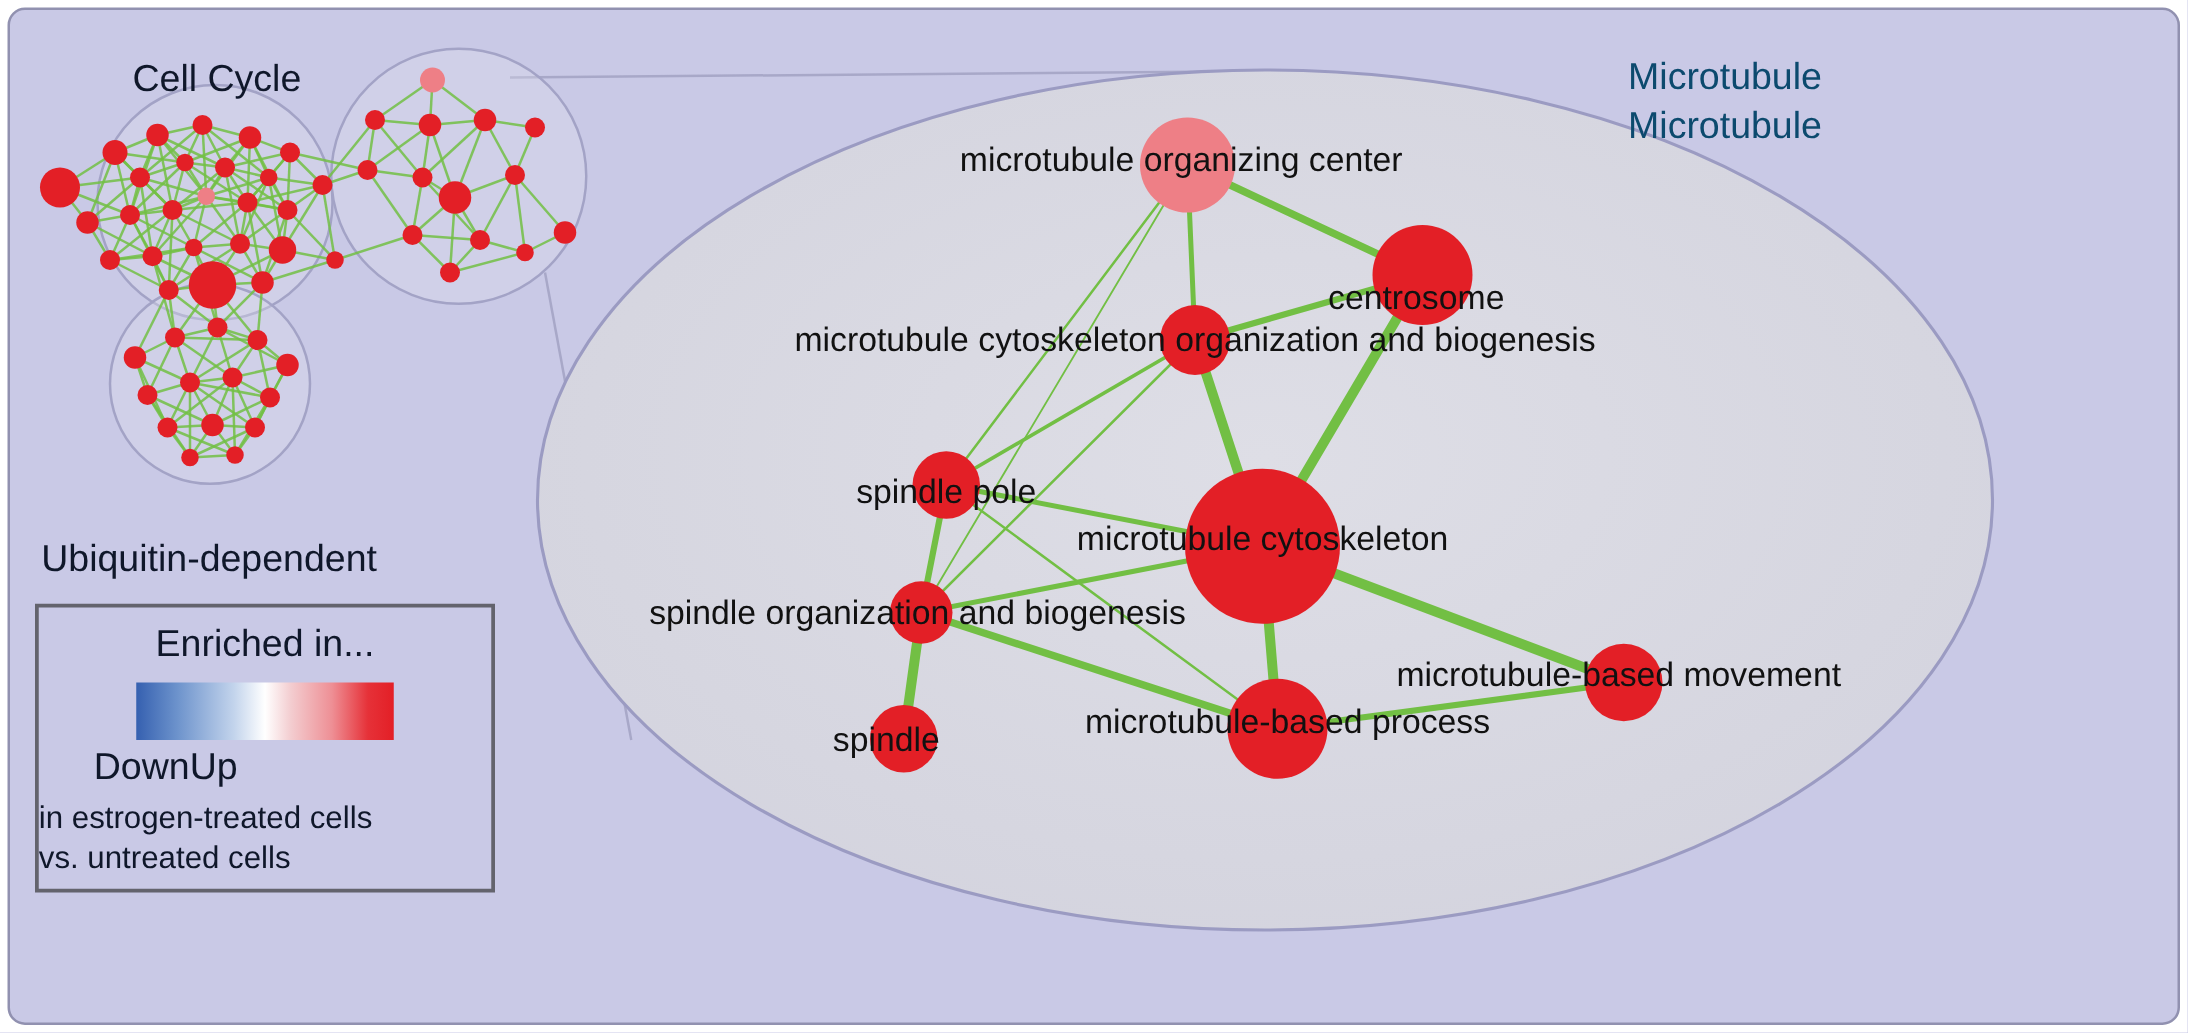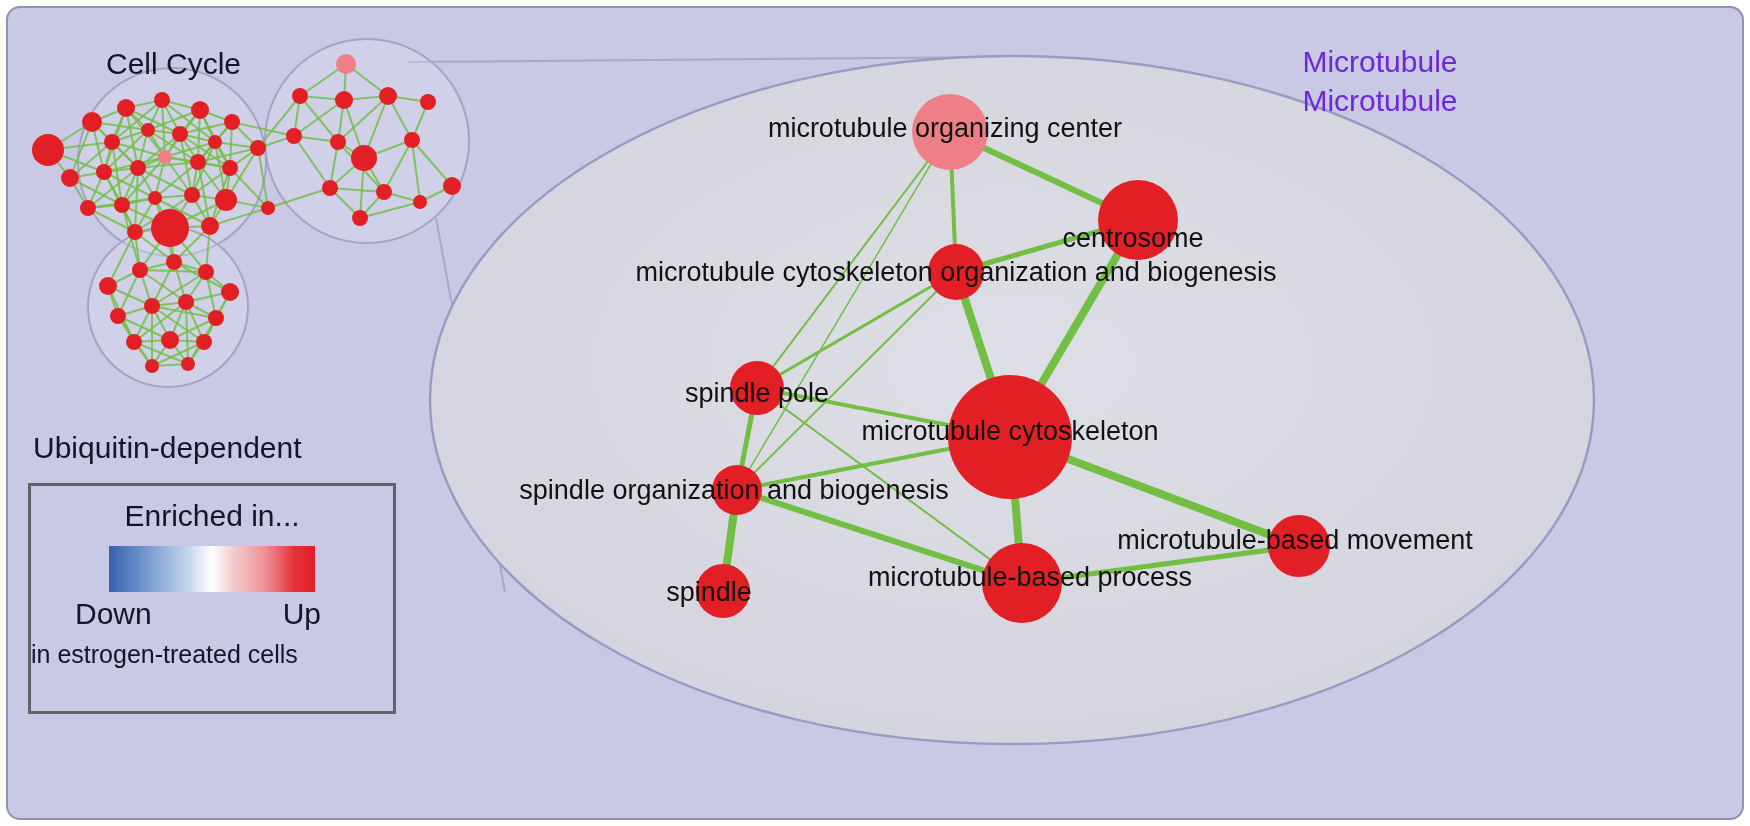--- a/index.html
+++ b/index.html
@@ -10,36 +10,36 @@
   .panel{
     position:absolute;inset:6px;
     background:#c9c9e6;
     border:2px solid #9191b0;
     border-radius:14px;
     overflow:hidden;
   }
   #network-svg{position:absolute;left:-8px;top:-8px;width:1750px;height:826px;}
   .lbl{position:absolute;font-size:30px;line-height:1.3;white-space:nowrap;}
   .gray{color:#0f172a;}
-  .dark{color:#6d28d9;}
+  .dark{color:#0c4a6e;}
   .center{text-align:center;}
   .legend{
     position:absolute;left:20px;top:475px;width:368px;height:231px;
     border:3px solid #63636d;box-sizing:border-box;
     background:transparent;color:#0f172a;
   }
   .legend-title{text-align:center;font-size:30px;margin-top:13px;}
   .legend-bar{
     width:206px;height:46px;margin:13px auto 0;
     background:linear-gradient(90deg,
       #3560b0 0%, #6d93cc 16%, #c3d4ec 38%, #ffffff 50%,
       #f3cdd0 60%, #ee8f95 76%, #e63138 90%, #e31f26 100%);
   }
   .legend-range{
-    display:flex;justify-content:space-between;
+    display:flex;justify-content:flex-start;
     font-size:30px;padding:5px 72px 0 44px;
   }
   .legend-caption{text-align:left;font-size:25px;margin-top:7px;line-height:1.28;}
 </style>
 </head>
 <body>
 
 <div class="panel">
 
   <svg id="network-svg" viewBox="0 0 1750 826">
@@ -366,16 +366,17 @@
 
   <div class="legend">
     <div class="legend-title">Enriched in...</div>
     <div class="legend-bar"></div>
     <div class="legend-range">
       <span>Down</span>
       <span>Up</span>
     </div>
     <div class="legend-caption">
       <div>in estrogen-treated cells</div>
+      <div>vs. untreated cells</div>
     </div>
   </div>
 
 </div>
 
 </body></html>

